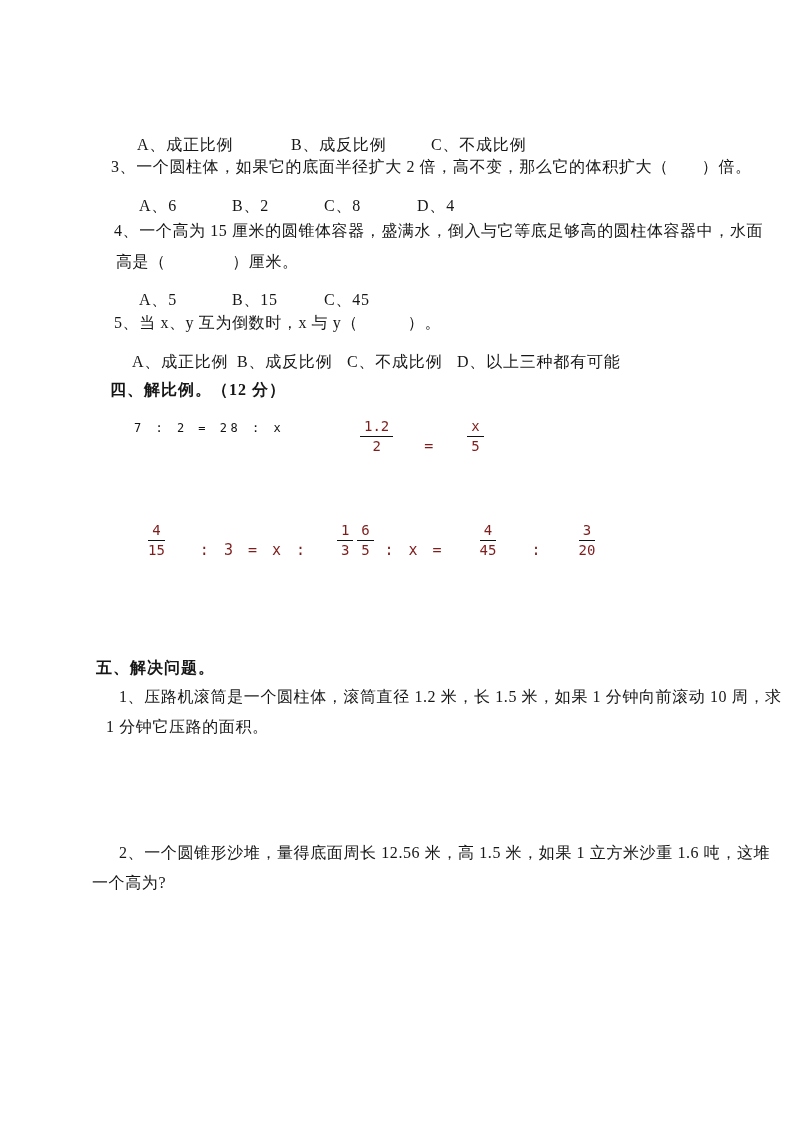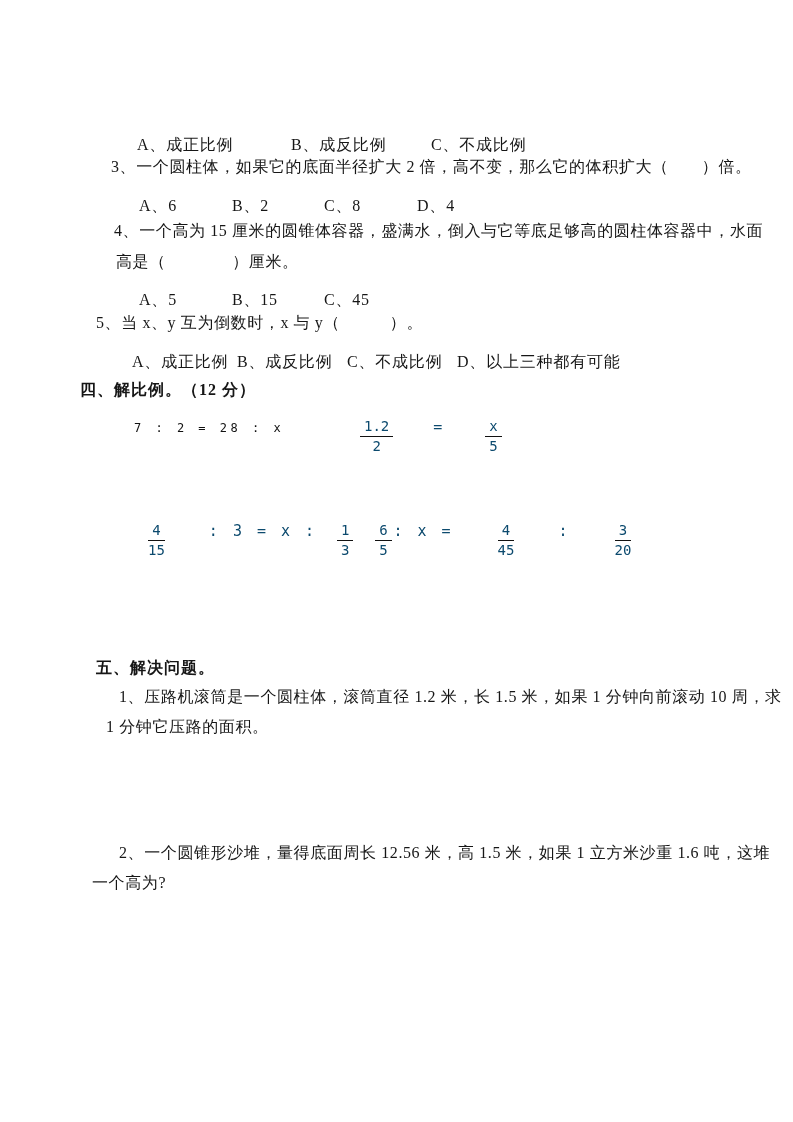--- a/index.html
+++ b/index.html
@@ -35,25 +35,25 @@
     position: absolute;
     font-family: "DejaVu Sans Mono", "Liberation Mono", monospace;
     font-size: 12px;
     letter-spacing: 3.5px;
     white-space: pre;
     color: #111;
   }
   .fracgroup {
     position: absolute;
     display: flex;
-    align-items: flex-start;
-    gap: 24px;
+    align-items: flex-end;
+    gap: 15px;
     font-family: "DejaVu Sans Mono", "Liberation Mono", monospace;
     font-size: 15px;
-    color: #0c4a6e;
+    color: #7f1d1d;
   }
   .fracgroup .mid { letter-spacing: 3px; white-space: pre; }
   .frac {
     display: inline-flex;
     flex-direction: column;
     align-items: center;
     font-size: 14px;
     line-height: 17px;
   }
   .frac .num { border-bottom: 1.5px solid #111; padding: 0 4px 1px 4px; }
@@ -80,29 +80,29 @@
   </div>
 
   <div class="line" style="left:90px; top:196px">4、一个高为 15 厘米的圆锥体容器，盛满水，倒入与它等底足够高的圆柱体容器中，水面</div>
   <div class="line" style="left:92px; top:227px">高是（　　　　）厘米。</div>
   <div class="optrow" style="top:257px">
     <span class="opt" style="left:115px">A、5</span>
     <span class="opt" style="left:208px">B、15</span>
     <span class="opt" style="left:300px">C、45</span>
   </div>
 
-  <div class="line" style="left:72px; top:288px">5、当 x、y 互为倒数时，x 与 y（　　　）。</div>
+  <div class="line" style="left:90px; top:288px">5、当 x、y 互为倒数时，x 与 y（　　　）。</div>
   <div class="optrow" style="top:319px">
     <span class="opt" style="left:108px">A、成正比例</span>
     <span class="opt" style="left:213px">B、成反比例</span>
     <span class="opt" style="left:323px">C、不成比例</span>
     <span class="opt" style="left:433px">D、以上三种都有可能</span>
   </div>
 
-  <div class="line heading" style="left:56px; top:355px">四、解比例。（12 分）</div>
+  <div class="line heading" style="left:86px; top:355px">四、解比例。（12 分）</div>
 
   <div class="eqline" style="left:110px; top:397px">7 : 2 = 28 : x</div>
 
   <div class="fracgroup" style="left:328px; top:386px">
     <span class="frac">
       <span class="num">1.2</span>
       <span class="den">2</span>
     </span>
     <span class="mid">=</span>
     <span class="frac">

